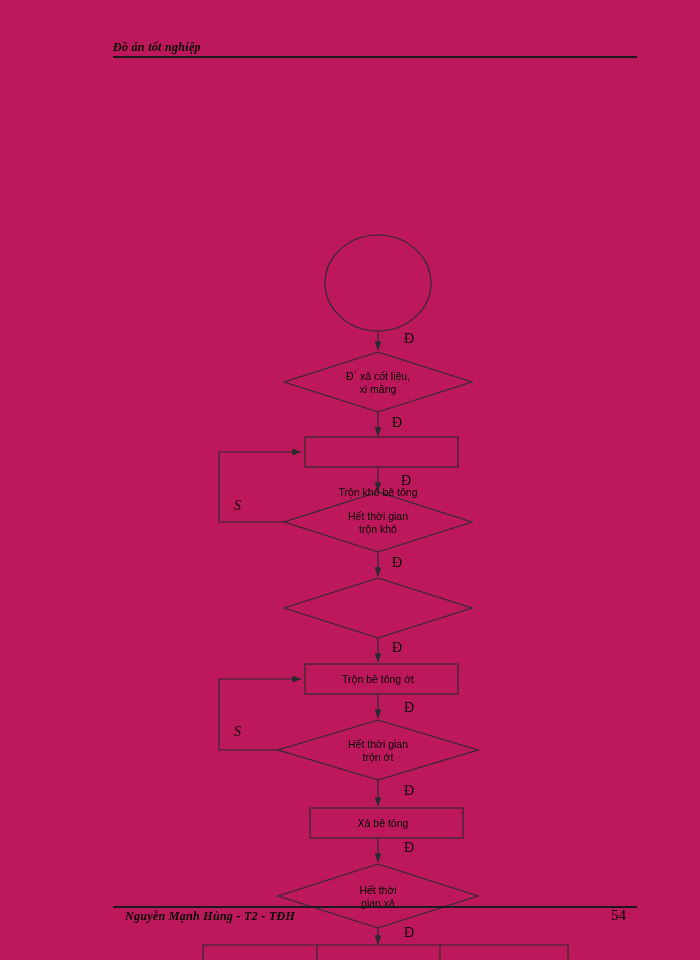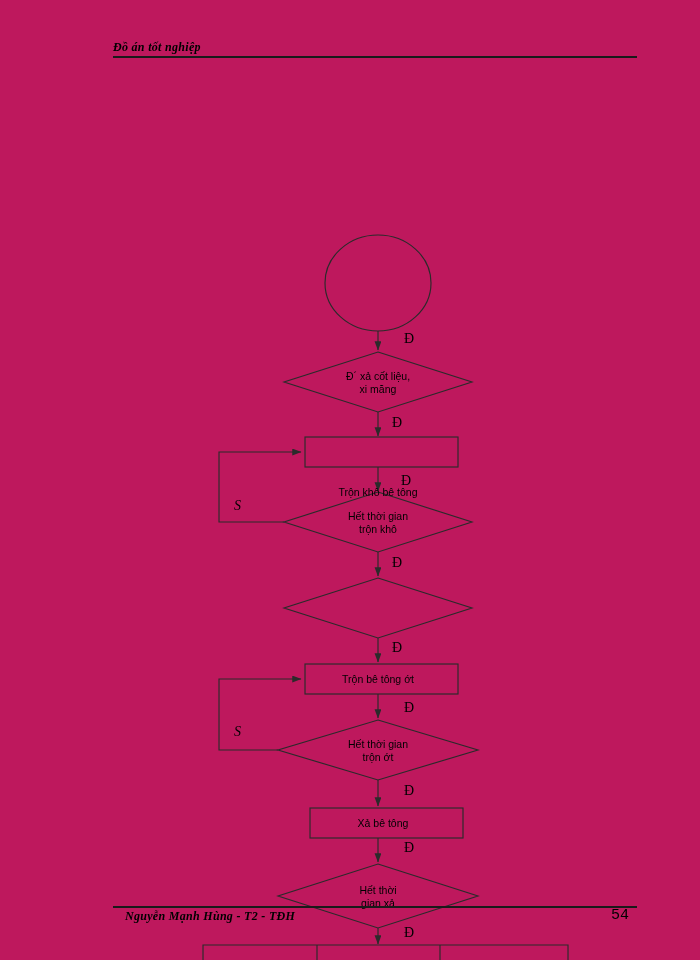--- a/index.html
+++ b/index.html
@@ -192,15 +192,15 @@
 
     <div class="branch" style="left:404px; top:783px;">Đ</div>
 
     <div class="branch" style="left:404px; top:840px;">Đ</div>
 
     <div class="branch" style="left:404px; top:925px;">Đ</div>
   </div>
 
   <div class="rule" style="left:113px; top:906px; width:524px; height:1.5px;"></div>
   <div class="foot-text" style="left:113px; top:909px;margin-left:12px;">Nguyễn Mạnh Hùng - T2 - TĐH</div>
-  <div class="page-num" style="left:611px; top:907px;font-family:Liberation Mono, monospace;">54</div>
+  <div class="page-num" style="left:611px; top:907px;">54</div>
 
 </div>
 
 </body></html>

